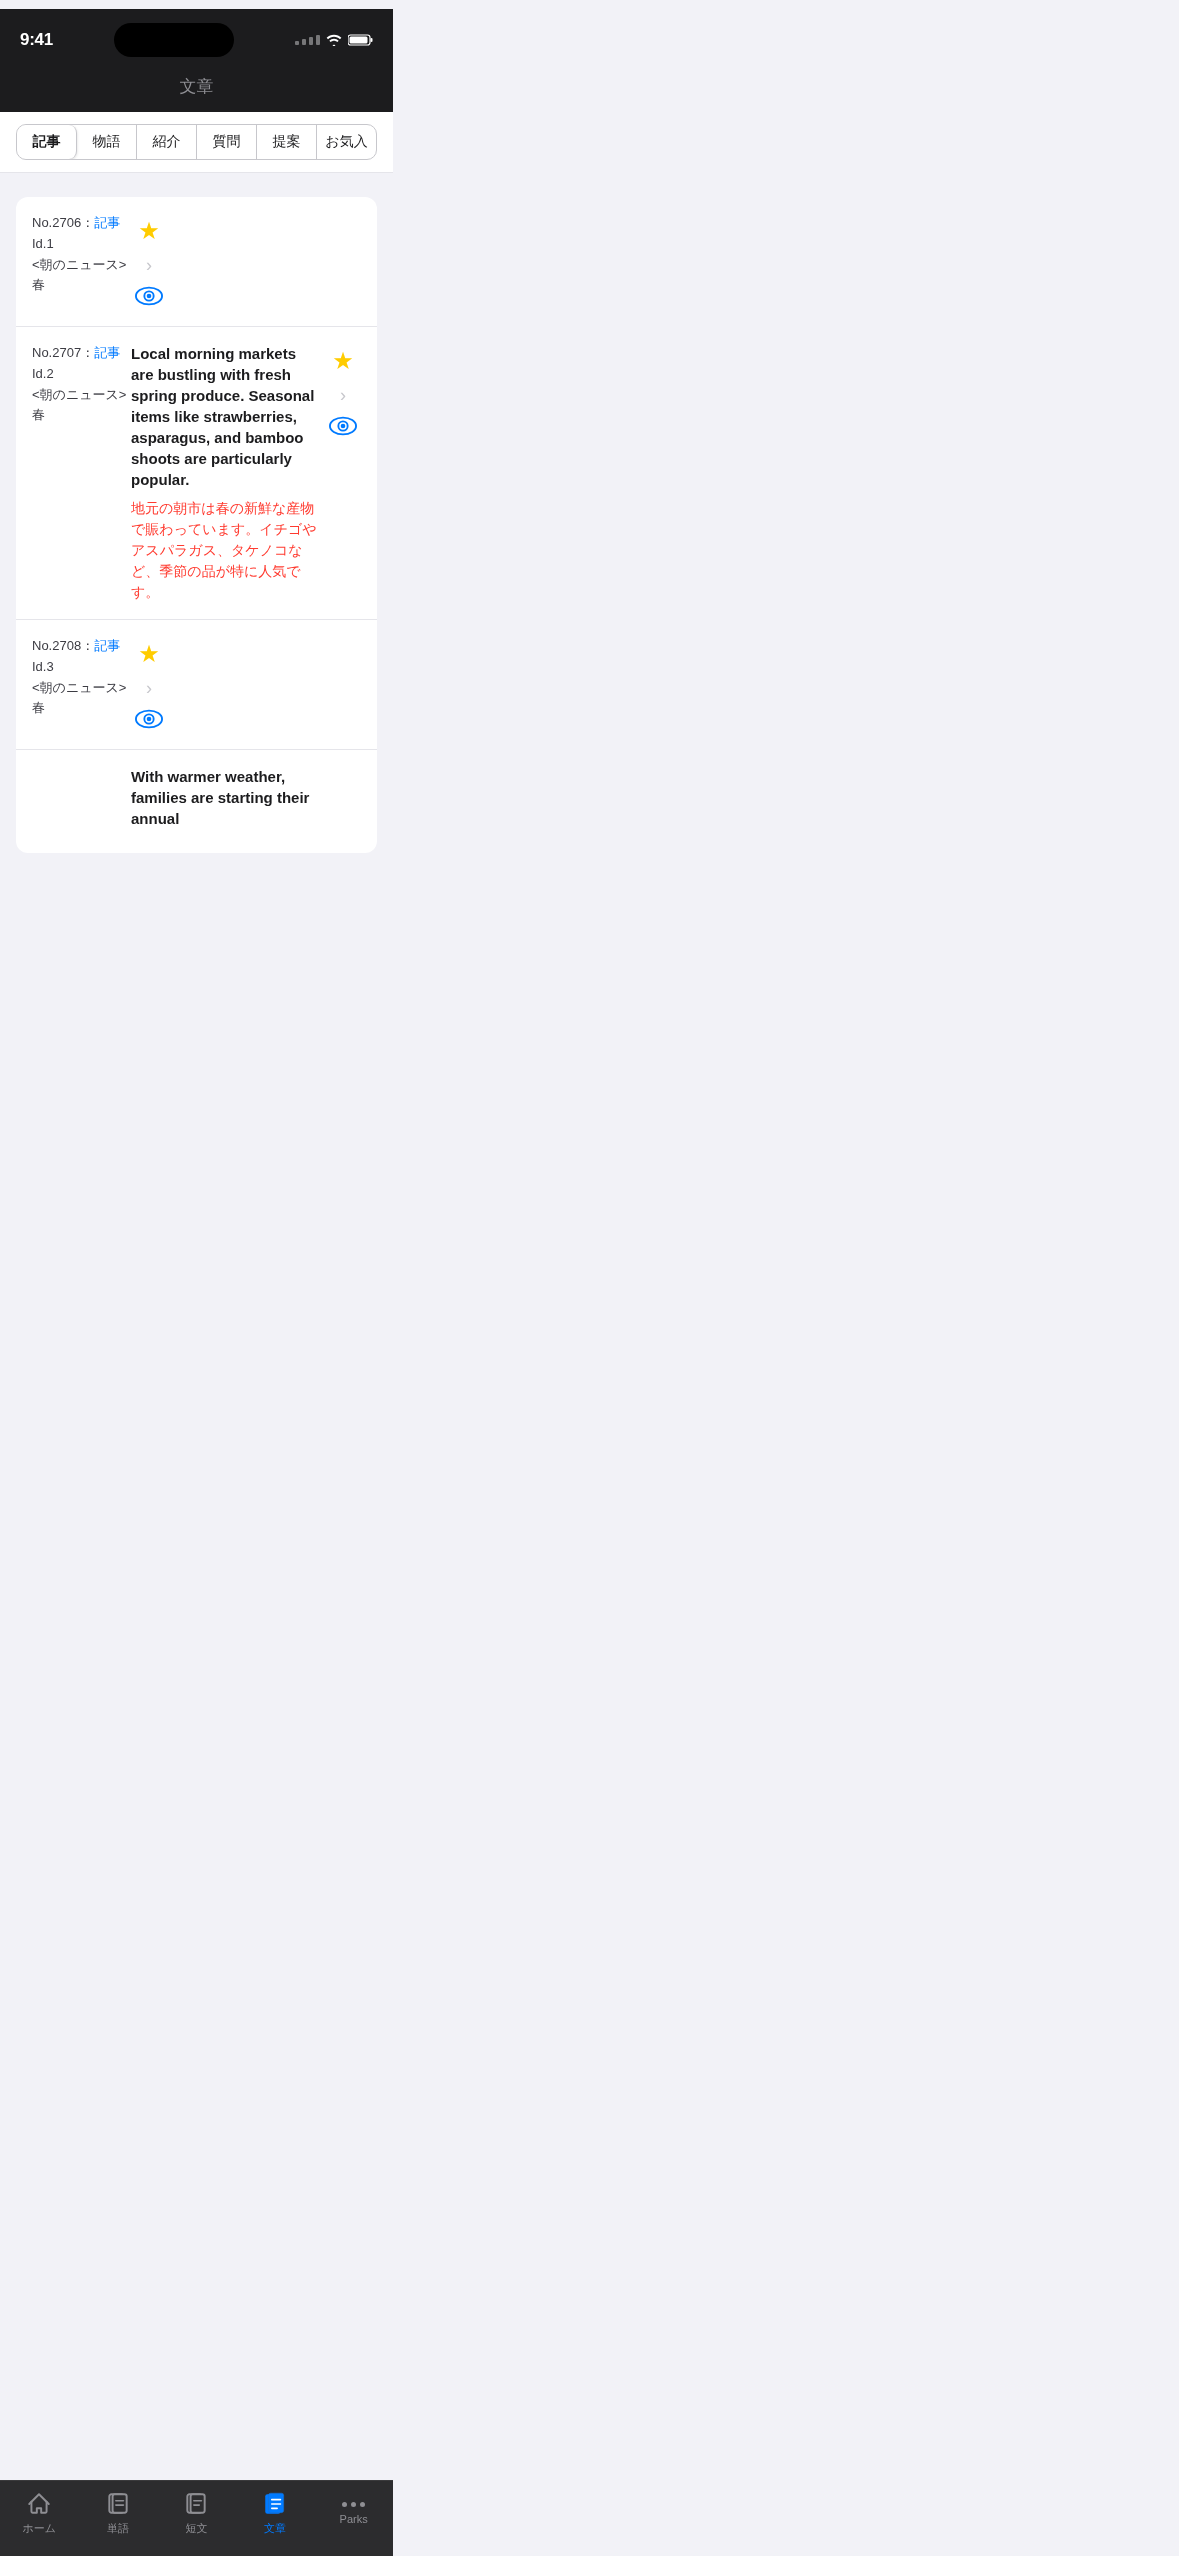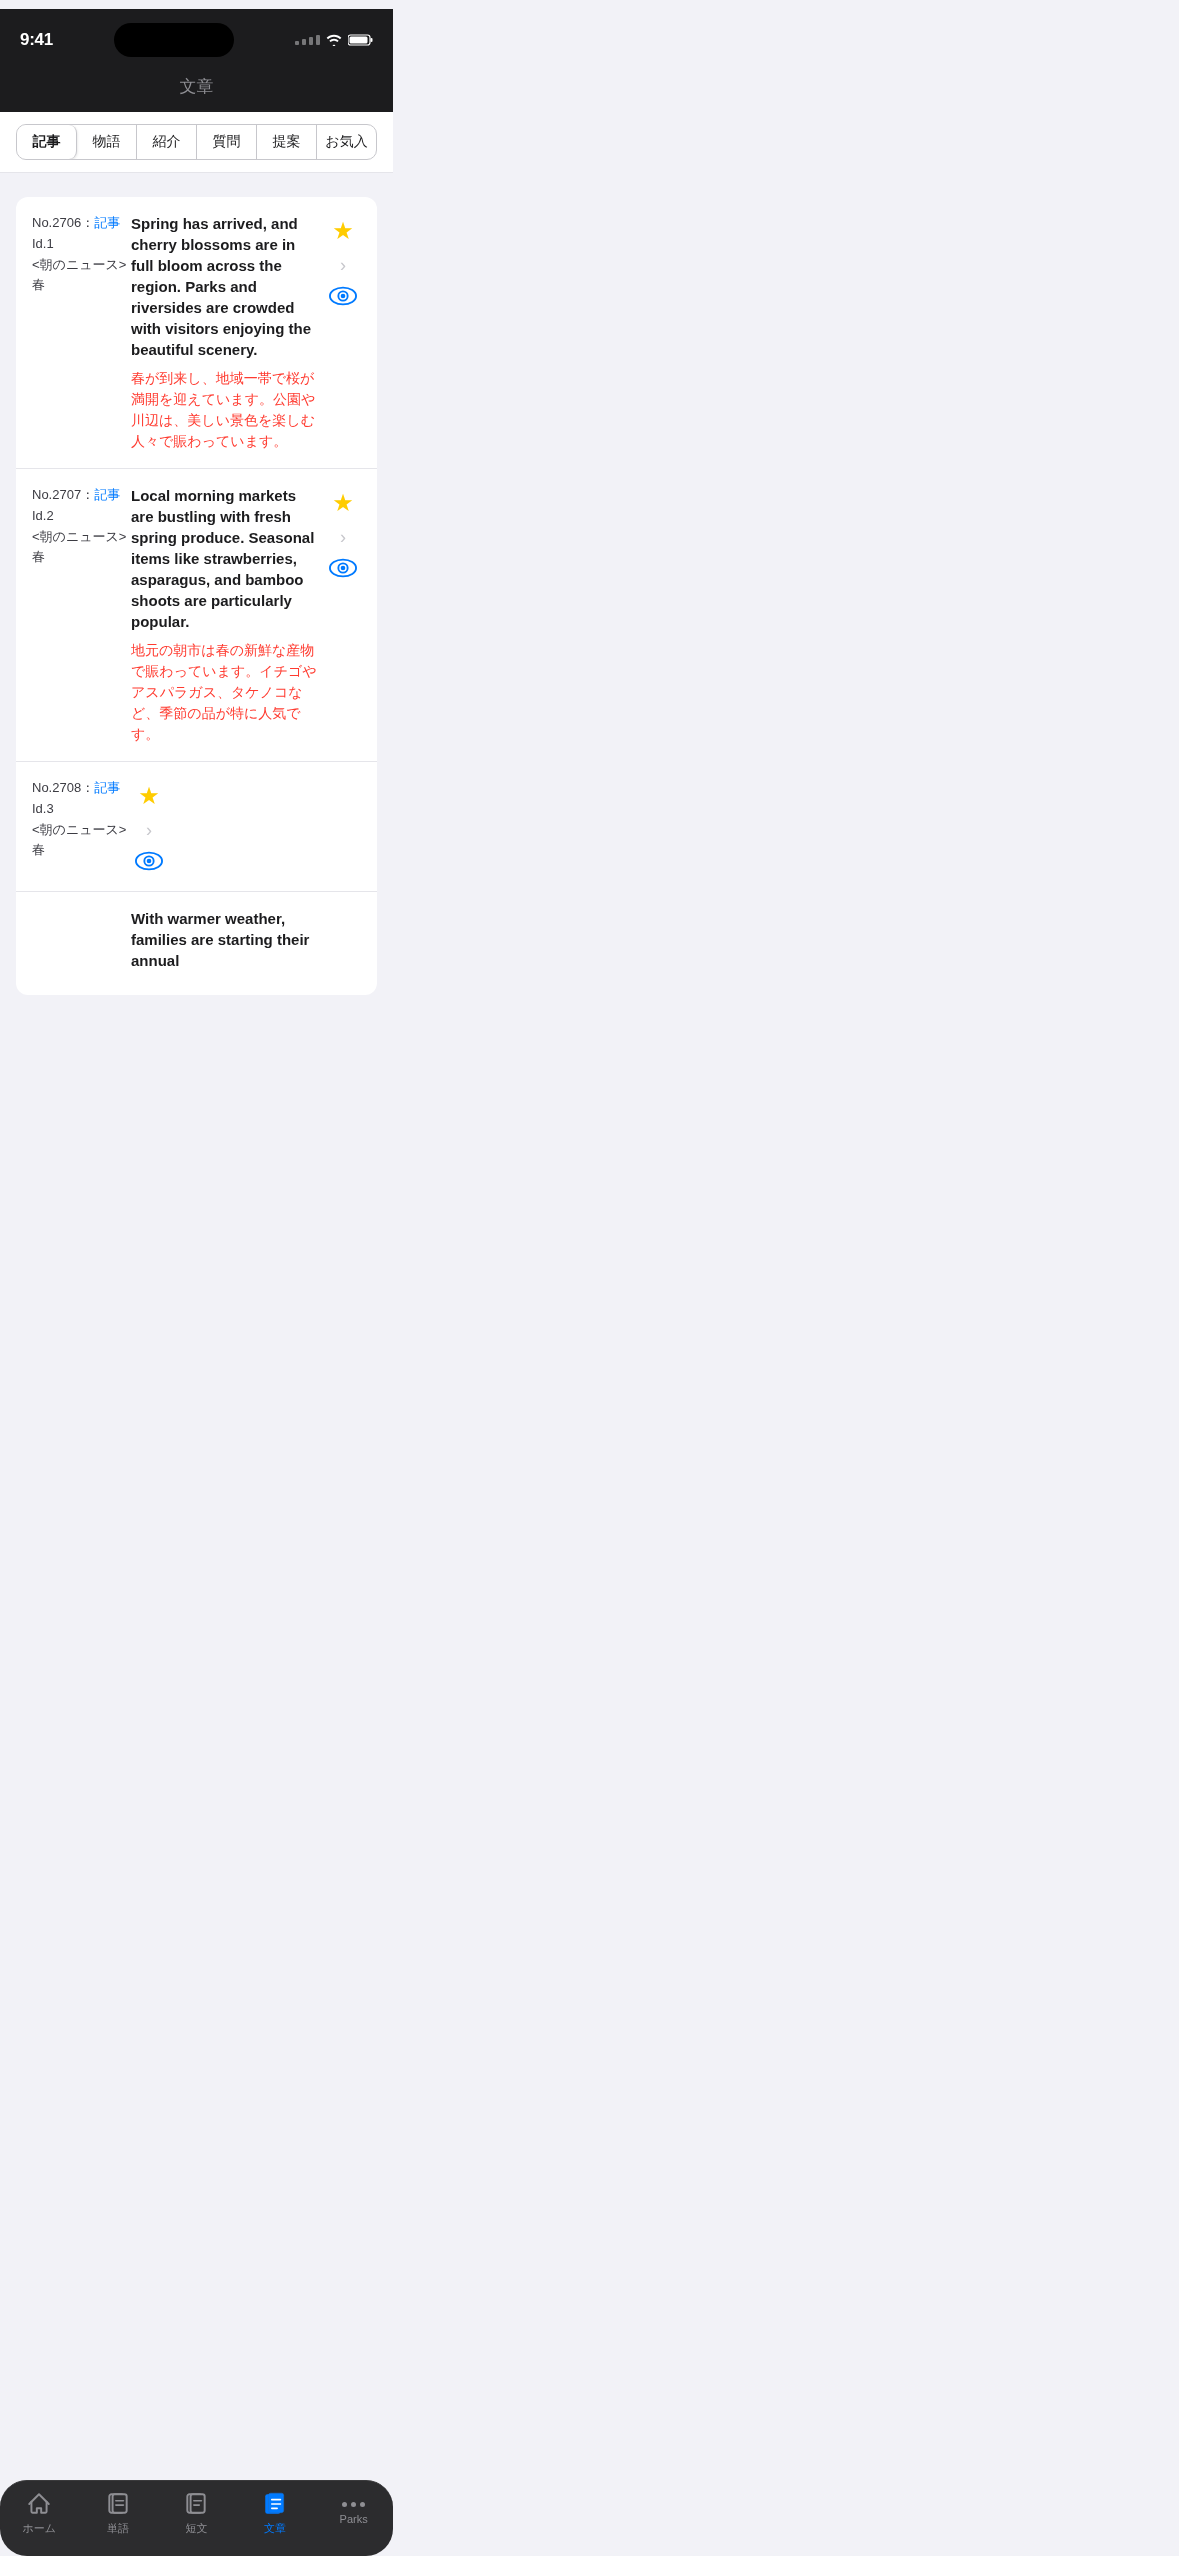--- a/index.html
+++ b/index.html
@@ -171,21 +171,20 @@
       position: fixed;
       bottom: 0;
       left: 0;
       width: 393px;
       background: #2c2c2e;
       border-top: 1px solid #3a3a3c;
       display: flex;
       justify-content: space-around;
       align-items: center;
       padding: 10px 0 20px;
-      border-radius: 27px;
     }
     .tab-item {
       display: flex;
       flex-direction: column;
       align-items: center;
       gap: 4px;
       color: #8e8e93;
       font-size: 11px;
       cursor: pointer;
       flex: 1;
@@ -255,24 +254,20 @@
 
 <div class="content">
   <div class="card-container">
 
     <div class="article-item">
       <div class="article-meta">
         <div>No.2706：<span style="color:#007aff;">記事</span></div>
         <div>Id.1</div>
         <div>&lt;朝のニュース&gt;</div>
         <div>春</div>
-      </div>
-      <div class="article-body">
-        <div class="article-title-en">Spring has arrived, and cherry blossoms are in full bloom across the region. Parks and riversides are crowded with visitors enjoying the beautiful scenery.</div>
-        <div class="article-title-ja">春が到来し、地域一帯で桜が満開を迎えています。公園や川辺は、美しい景色を楽しむ人々で賑わっています。</div>
       </div>
       <div class="article-right">
         <div style="display:flex;flex-direction:column;align-items:center;gap:10px;">
           <span class="star-icon">★</span>
           <span class="chevron-icon">›</span>
           <svg class="eye-icon" viewBox="0 0 30 20" fill="none" xmlns="http://www.w3.org/2000/svg">
             <ellipse cx="15" cy="10" rx="14" ry="9" stroke="#007aff" stroke-width="2"></ellipse>
             <circle cx="15" cy="10" r="5" stroke="#007aff" stroke-width="2"></circle>
             <circle cx="15" cy="10" r="2.5" fill="#007aff"></circle>
           </svg>

